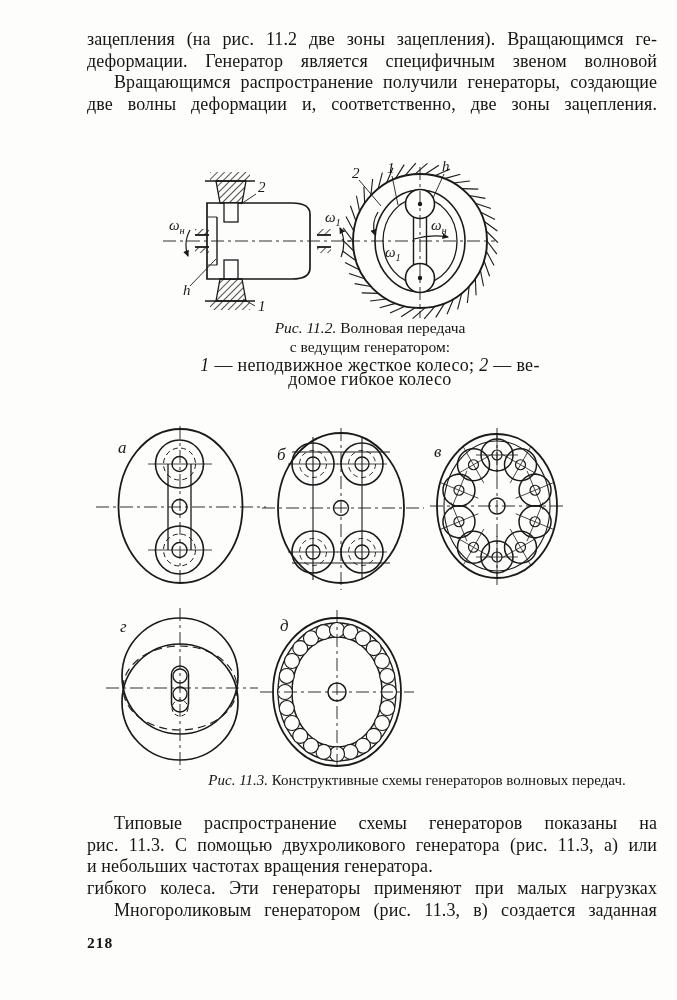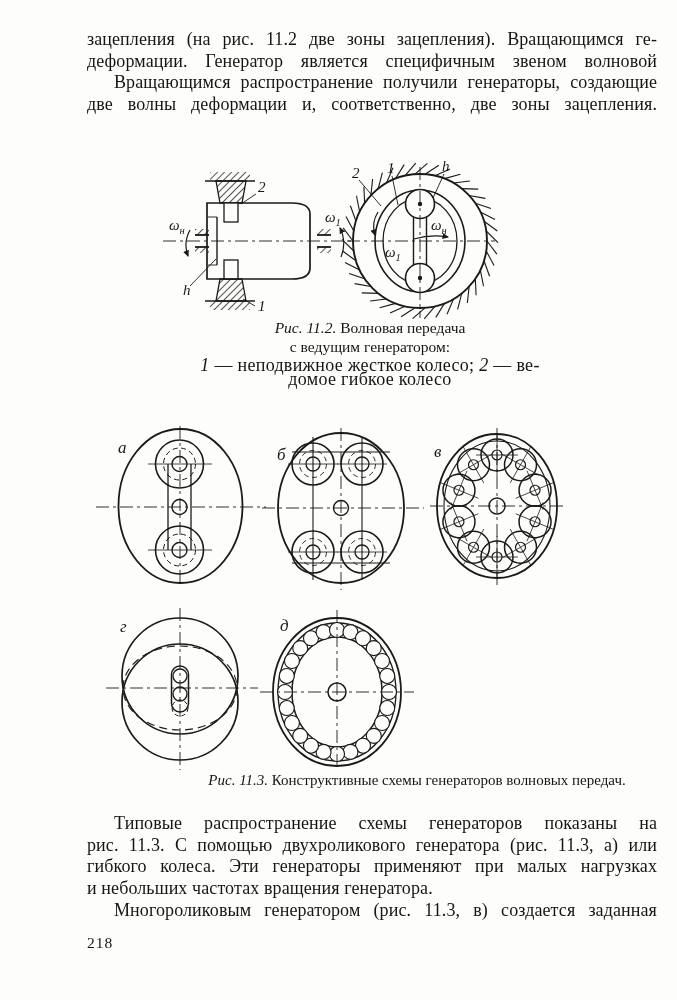--- a/index.html
+++ b/index.html
@@ -9,21 +9,21 @@
   .textblock{width:570px;font-size:18px;line-height:21.7px;letter-spacing:0.1px;}
   .line{text-align:justify;text-align-last:justify;white-space:nowrap;}
   .line.lastline{text-align-last:left;}
   .line.ind{text-indent:27px;}
   .cap112{left:168px;top:319px;width:340px;text-align:center;}
   .cap-main{font-size:15.5px;line-height:18.5px;}
   .cap-note{font-size:18px;line-height:13.5px;letter-spacing:0.3px;}
   .cap-note-first{margin-top:3px;}
   .cap113{left:140px;top:772px;width:490px;text-align:center;font-size:15px;}
   .ital{font-style:italic;}
-  .pagenum{left:55px;top:934px;font-size:15.5px;letter-spacing:1px;}
+  .pagenum{left:55px;top:934px;font-size:15.5px;letter-spacing:1px;font-weight:bold;}
   svg{position:absolute;}
   .fig-lbl{font:italic 15px "Liberation Serif","DejaVu Serif",serif;fill:#1a1a1a;}
   .fig-lbl-lg{font:italic 17px "Liberation Serif","DejaVu Serif",serif;fill:#1a1a1a;}
   .ln{stroke:#1a1a1a;fill:none;}
   .axis{stroke:#1a1a1a;fill:none;stroke-width:0.9;stroke-dasharray:13 4 3 4;}
   .dashed{stroke-dasharray:5 3.5;}
 </style>
 </head>
 <body>
 
@@ -313,18 +313,18 @@
   </g>
 </svg>
 
 <div class="abs cap113">
   <span class="ital">Рис. 11.3.</span> <span>Конструктивные схемы генераторов волновых передач.</span>
 </div>
 
 <div class="abs textblock" style="left:55px;top:813px;">
   <div class="line ind">Типовые распространение схемы генераторов показаны на</div>
   <div class="line">рис. 11.3. С помощью двухроликового генератора (рис. 11.3, а) или</div>
+  <div class="line lastline">и небольших частотах вращения генератора.</div>
   <div class="line">гибкого колеса. Эти генераторы применяют при малых нагрузках</div>
-  <div class="line lastline">и небольших частотах вращения генератора.</div>
   <div class="line ind">Многороликовым генератором (рис. 11.3, в) создается заданная</div>
 </div>
 
 <div class="abs pagenum">218</div>
 
 </body></html>

